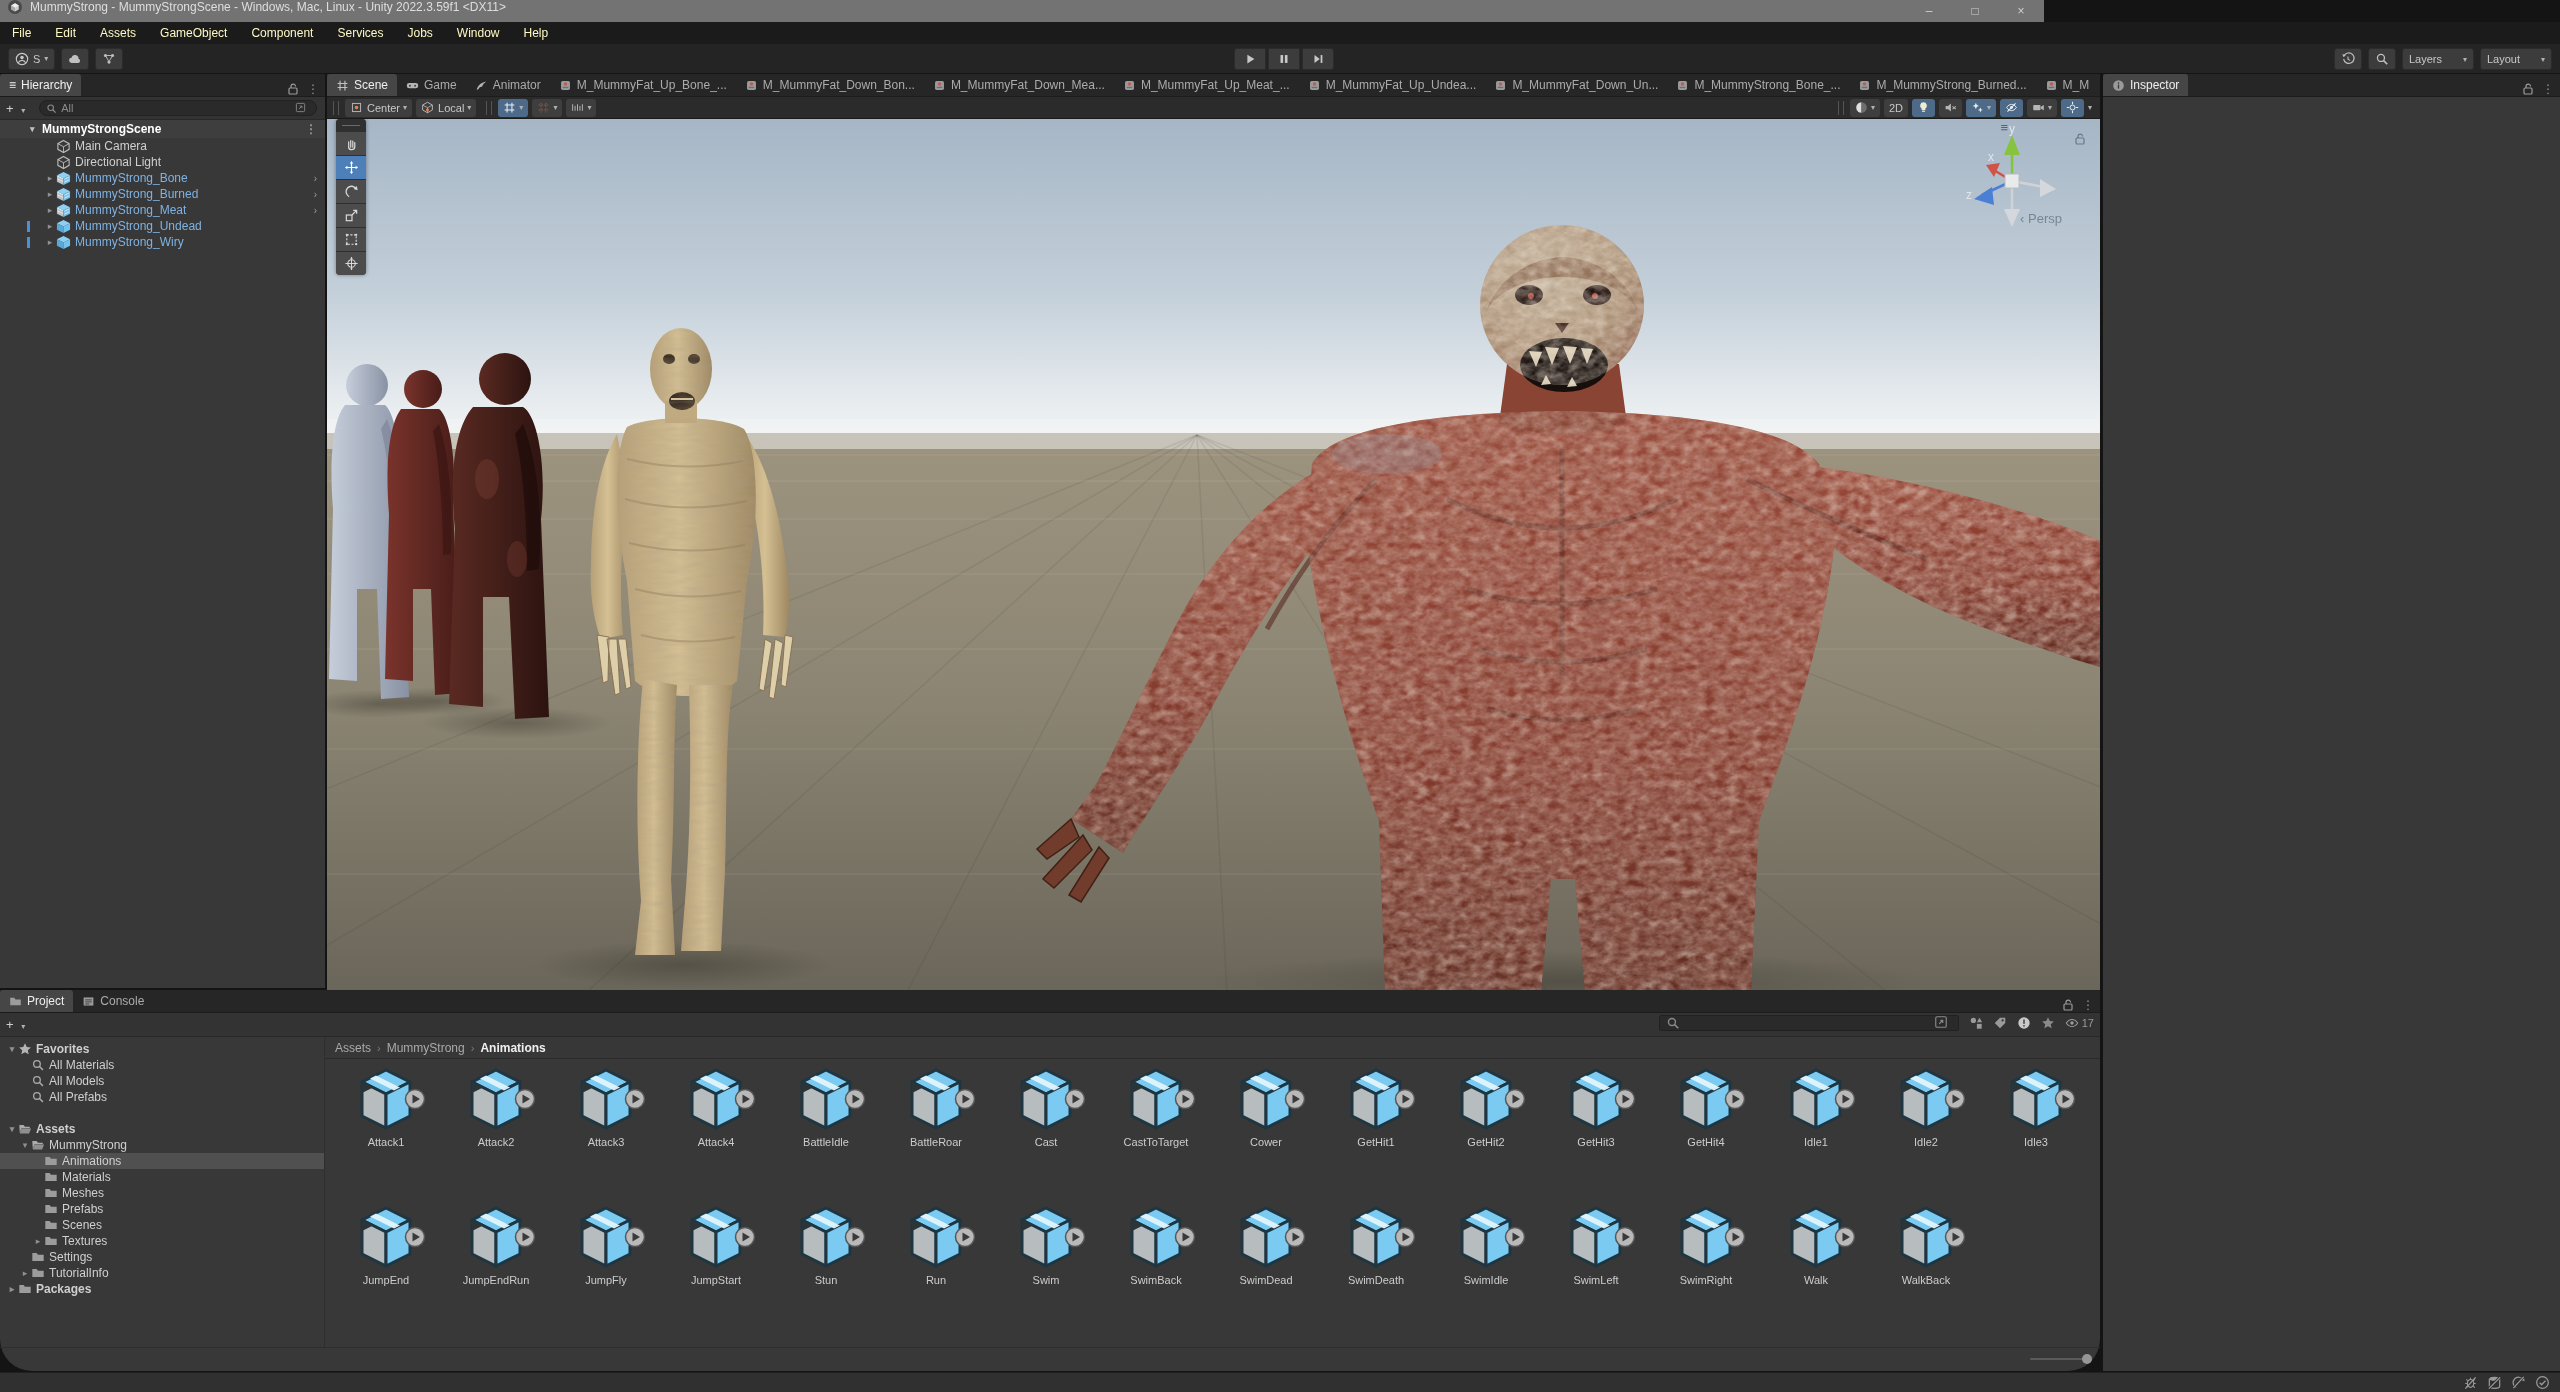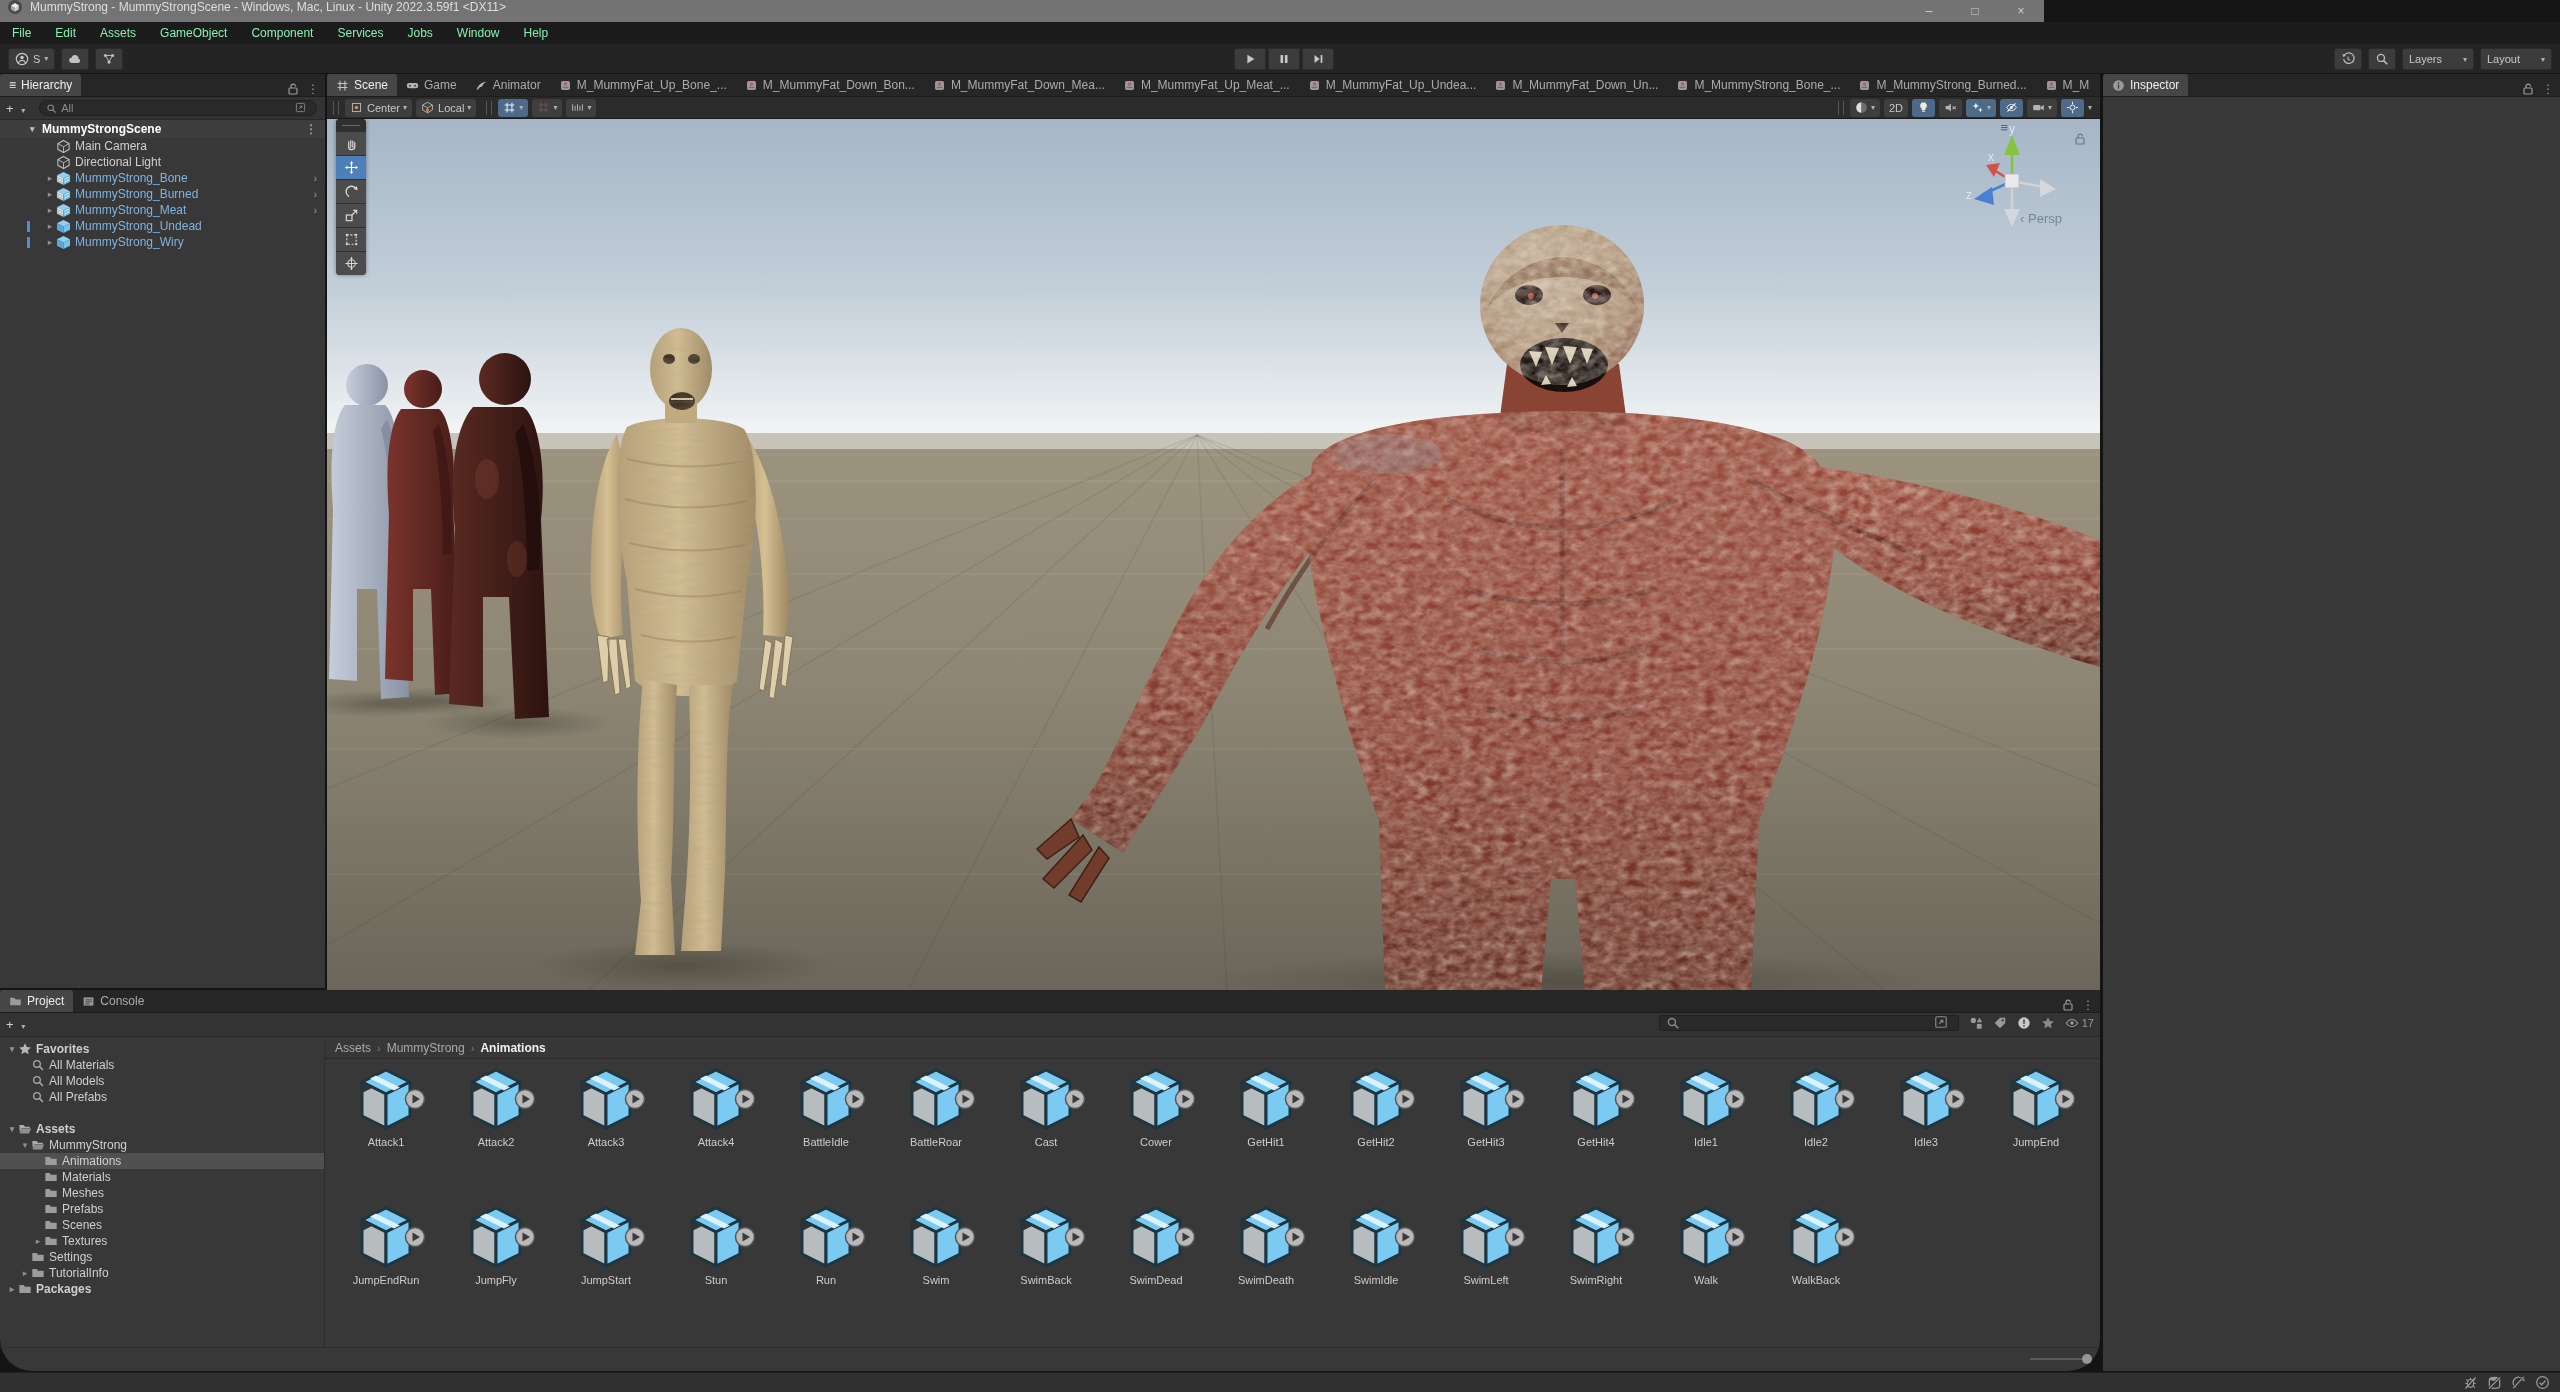--- a/index.html
+++ b/index.html
@@ -11,21 +11,21 @@
   
   #titlebar{position:absolute;left:0;top:0;width:2044px;height:22px;background:#737373;
     display:flex;align-items:flex-start;color:#e6e6e6;}
   #titlebar .appicon{width:14px;height:14px;margin:0 8px 0 8px;border-radius:50%;
     background:#4a4a4a;display:inline-flex;align-items:center;justify-content:center;}
   #titlebar .appicon svg{width:10px;height:10px;}
   #title-text{font-size:12px;color:#dedede;}
   #win-controls{margin-left:auto;display:flex;height:100%;}
   #win-controls .wbtn{width:46px;height:100%;display:flex;align-items:center;justify-content:center;color:#cfcfcf;font-size:12px;}
   #menubar{position:absolute;left:0;top:22px;width:2560px;height:22px;background:#1b1b1b;
-    display:flex;align-items:center;color:#86efac;}
+    display:flex;align-items:center;color:#fef9c3;}
   #menubar .menu-item{padding:0 12px;height:100%;display:flex;align-items:center;font-size:12px;}
   #toolbar{position:absolute;left:0;top:44px;width:2560px;height:30px;background:#242424;
     border-bottom:1px solid #141414;display:flex;align-items:center;}
   .tbtn{height:22px;background:#3c3c3c;border:1px solid #2b2b2b;border-radius:3px;
     display:inline-flex;align-items:center;justify-content:center;color:#c8c8c8;
     padding:0 6px;margin-right:6px;font-size:11px;}
   .tbtn svg{width:14px;height:14px;}
   .caret{font-size:8px;color:#b0b0b0;margin-left:4px;}
   #play-group{position:absolute;left:1234px;top:4px;display:flex;}
   #play-group .tbtn{width:32px;margin-right:2px;border-radius:0;}
@@ -1243,20 +1243,38 @@
                     <polygon points="56,15 32,27 32,61 56,49" fill="#7acaf2"></polygon>
                   </g>
                   <polygon points="8,15 19,20.5 8,26" fill="#2b3538"></polygon>
                   <polygon points="16,11.5 40,23.5 46,20.5 22,8.5" fill="#e2f4fc" opacity="0.95"></polygon>
                 </svg>
                 <span class="badge"><svg viewBox="0 0 22 22" width="22" height="22">
                     <circle cx="11" cy="11" r="9.5" fill="#b9b9b9" stroke="#565656" stroke-width="1.5"></circle>
                     <polygon points="8.5,6.5 16,11 8.5,15.5" fill="#3a3a3a"></polygon>
                   </svg></span>
               </div>
+              <div class="albl">CastToTarget</div>
+            </div>
+            <div class="cell">
+              <div class="thumb">
+                <svg class="pkg" viewBox="0 0 64 64">
+                  <g stroke="#1e3642" stroke-width="3" stroke-linejoin="round">
+                    <polygon points="8,15 32,3 56,15 32,27" fill="#7acaf2"></polygon>
+                    <polygon points="8,15 32,27 32,61 8,49" fill="#b7bcbe"></polygon>
+                    <polygon points="56,15 32,27 32,61 56,49" fill="#7acaf2"></polygon>
+                  </g>
+                  <polygon points="8,15 19,20.5 8,26" fill="#2b3538"></polygon>
+                  <polygon points="16,11.5 40,23.5 46,20.5 22,8.5" fill="#e2f4fc" opacity="0.95"></polygon>
+                </svg>
+                <span class="badge"><svg viewBox="0 0 22 22" width="22" height="22">
+                    <circle cx="11" cy="11" r="9.5" fill="#b9b9b9" stroke="#565656" stroke-width="1.5"></circle>
+                    <polygon points="8.5,6.5 16,11 8.5,15.5" fill="#3a3a3a"></polygon>
+                  </svg></span>
+              </div>
               <div class="albl">Cower</div>
             </div>
             <div class="cell">
               <div class="thumb">
                 <svg class="pkg" viewBox="0 0 64 64">
                   <g stroke="#1e3642" stroke-width="3" stroke-linejoin="round">
                     <polygon points="8,15 32,3 56,15 32,27" fill="#7acaf2"></polygon>
                     <polygon points="8,15 32,27 32,61 8,49" fill="#b7bcbe"></polygon>
                     <polygon points="56,15 32,27 32,61 56,49" fill="#7acaf2"></polygon>
                   </g>

